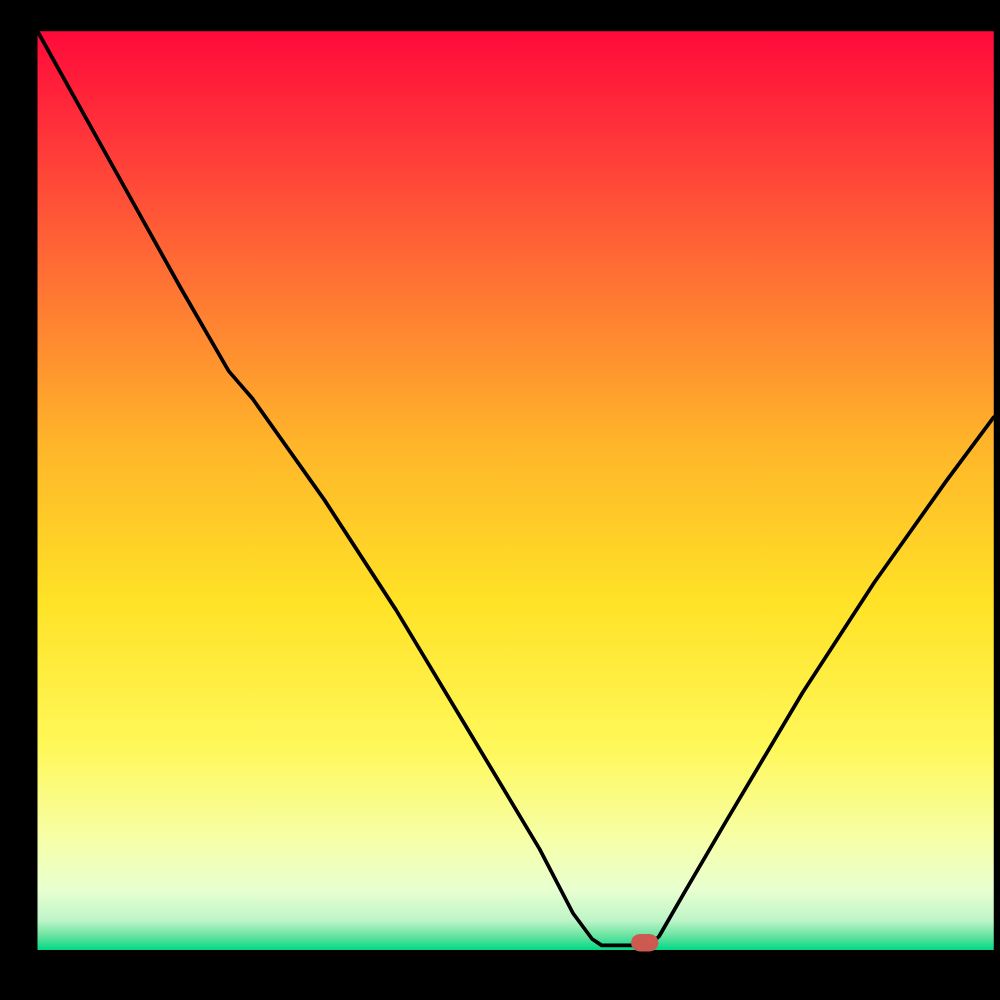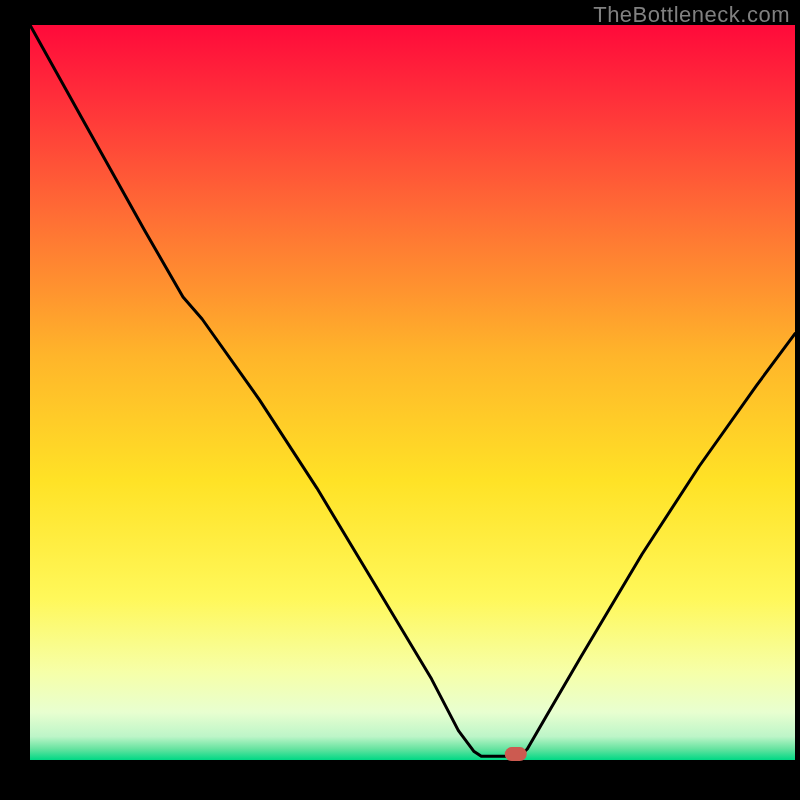--- a/index.html
+++ b/index.html
@@ -27,21 +27,20 @@
     z-index: 10;
   }
   svg {
     display: block;
   }
 </style>
 </head>
 <body>
 
 <div class="frame">
-  <div class="watermark">TheBottleneck.com</div>
 
   <svg id="chart-svg" width="800" height="800" viewBox="0 0 800 800">
     <defs>
       <linearGradient id="bg-grad" x1="0" y1="0" x2="0" y2="1">
           <stop offset="0%" stop-color="#ff0a3a"></stop>
           <stop offset="10%" stop-color="#ff2f3a"></stop>
           <stop offset="25%" stop-color="#ff6a35"></stop>
           <stop offset="45%" stop-color="#ffb52a"></stop>
           <stop offset="62%" stop-color="#ffe226"></stop>
           <stop offset="78%" stop-color="#fff85a"></stop>

